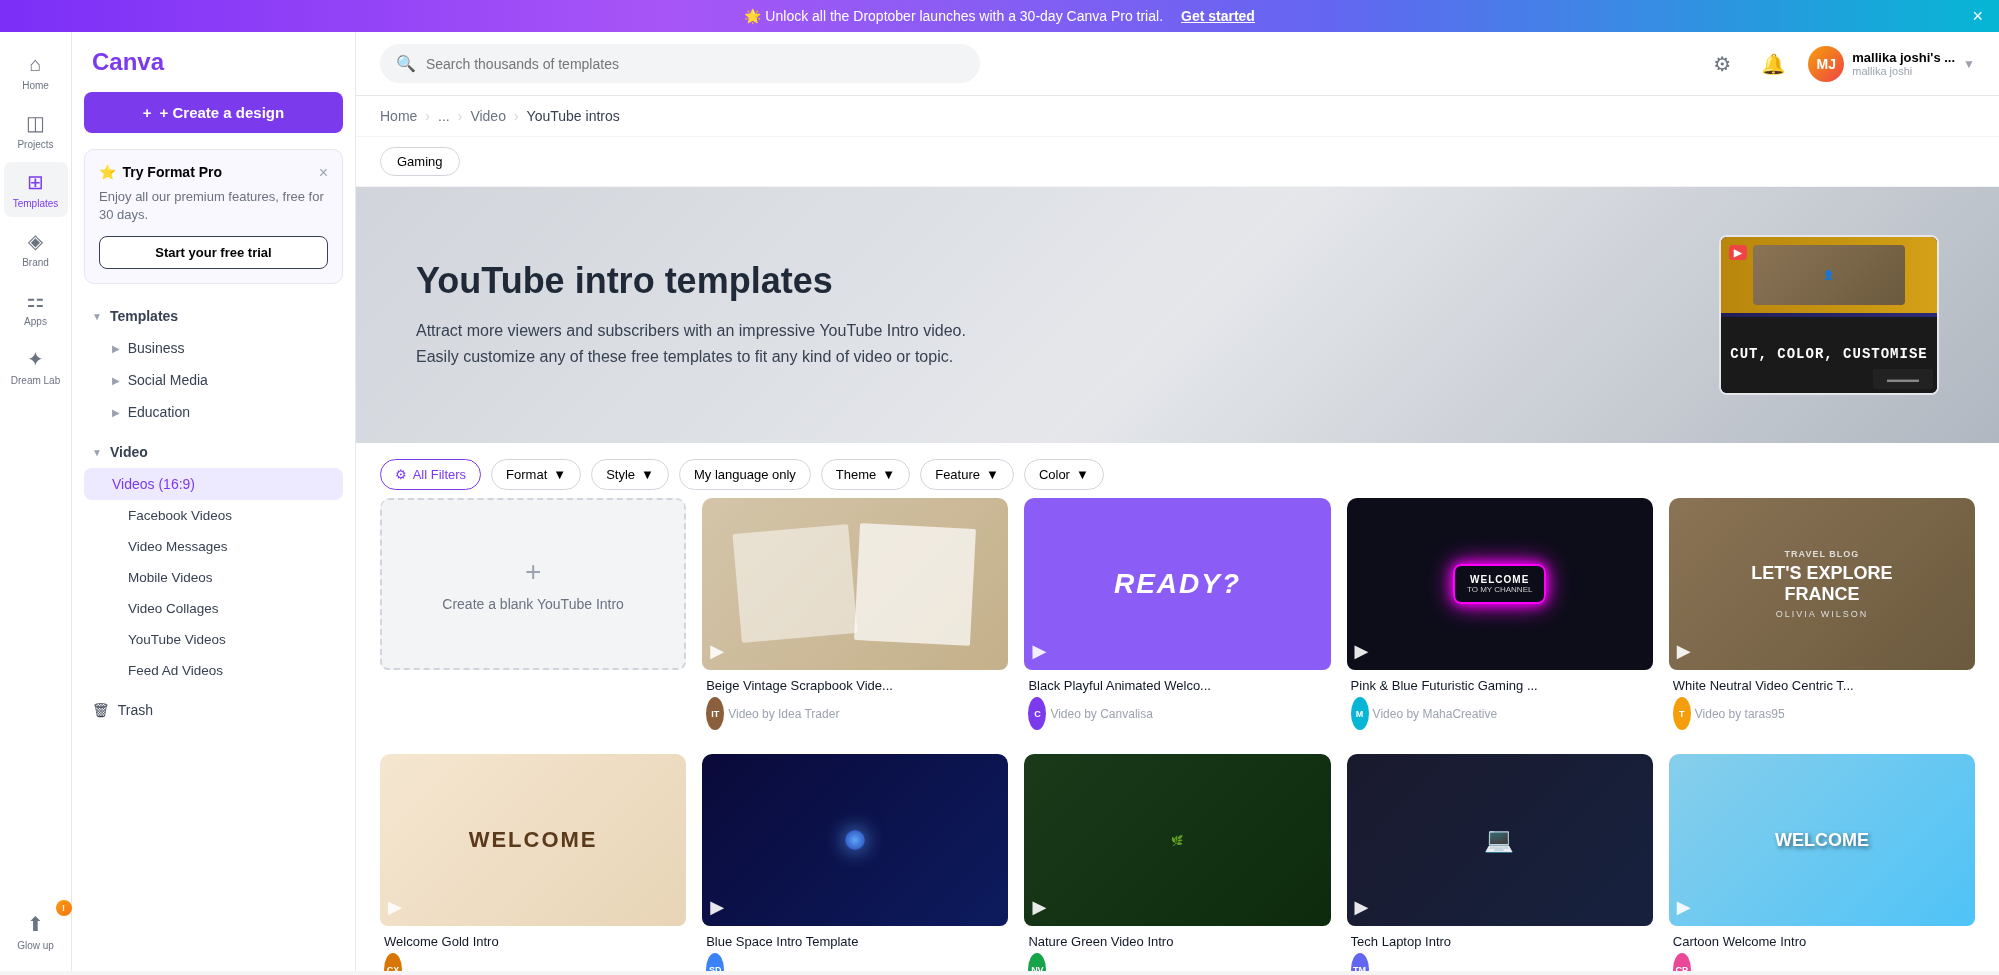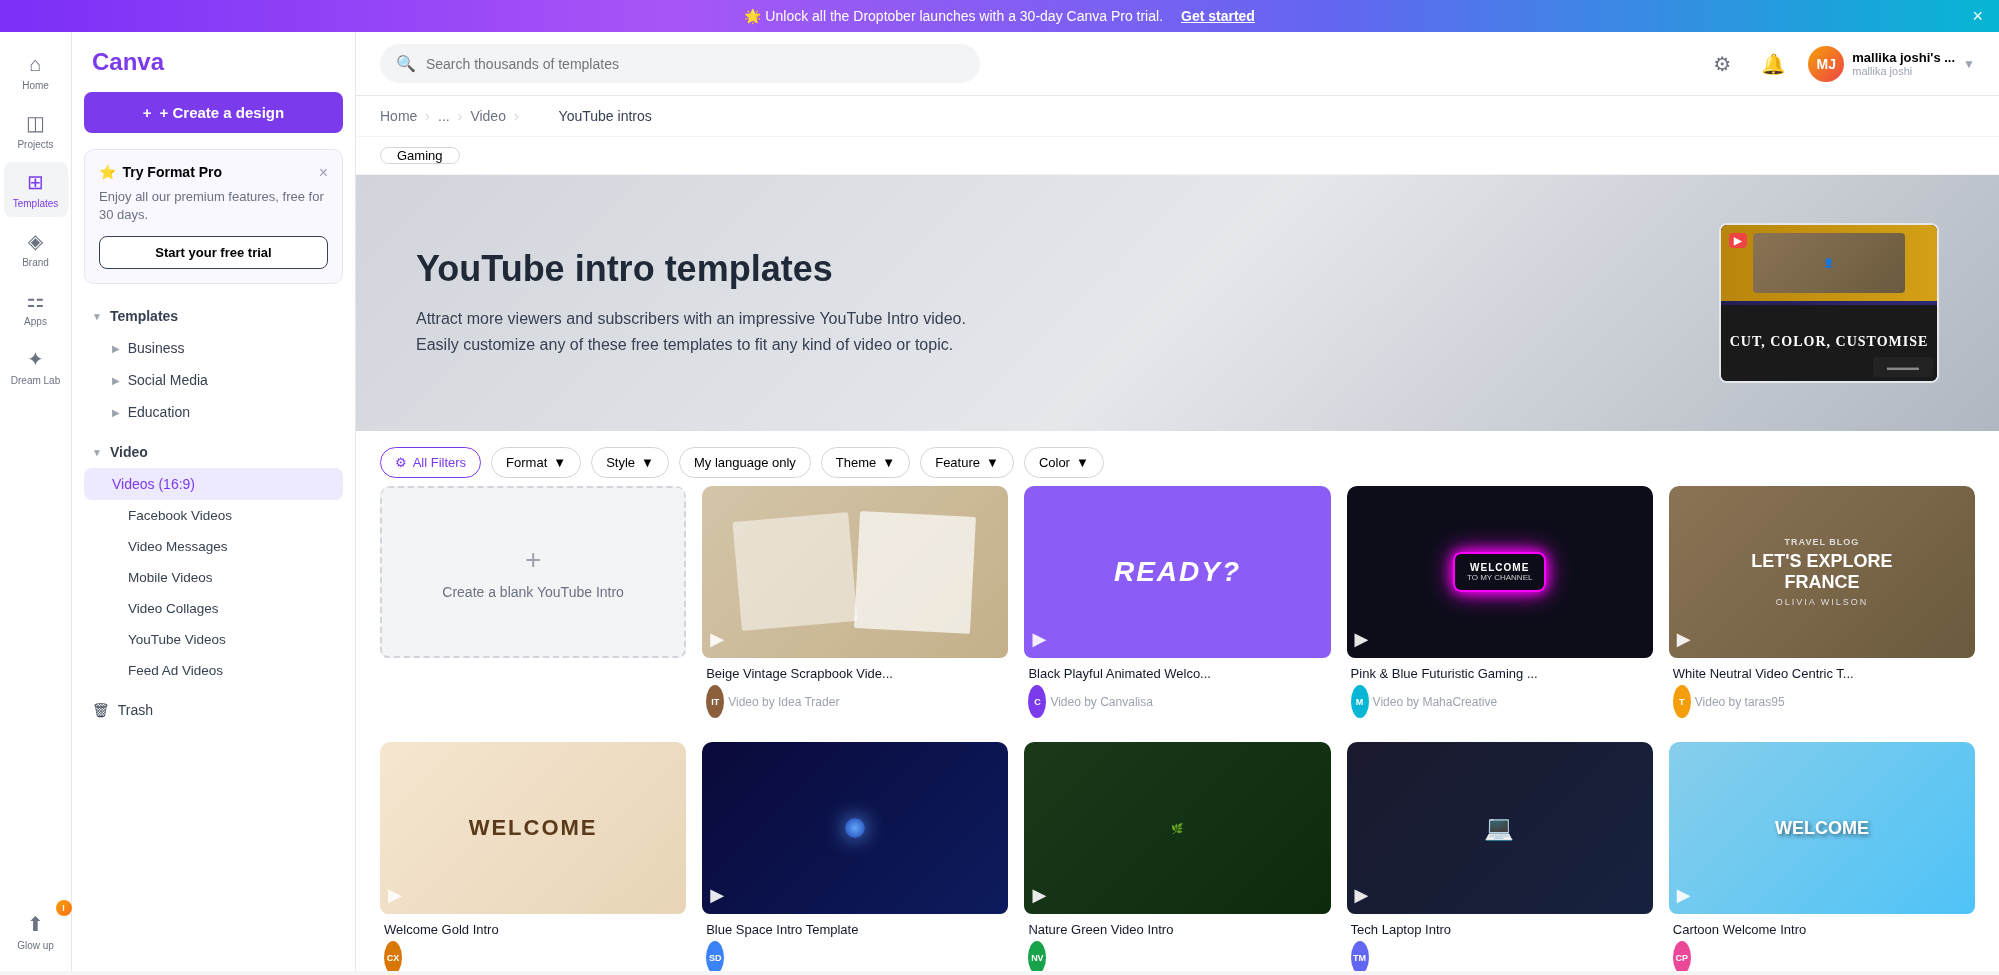--- a/index.html
+++ b/index.html
@@ -204,34 +204,34 @@
     .user-dropdown { display: flex; align-items: center; gap: 8px; cursor: pointer; }
 
     
     .breadcrumb-bar {
       display: flex; align-items: center; gap: 8px;
       padding: 12px 24px;
       font-size: 14px; color: #6b7280;
       border-bottom: 1px solid #f3f4f6;
     }
     .breadcrumb-bar a { color: #6b7280; text-decoration: none; }
-    .breadcrumb-bar .current { color: #374151; font-weight: 500; margin-left: 32px; }
+    .breadcrumb-bar .current { color: #374151; font-weight: 500; }
     .bc-sep { color: #d1d5db; }
 
     
     .filter-tags {
       display: flex; align-items: center; gap: 8px;
       padding: 10px 24px;
       border-bottom: 1px solid #f3f4f6;
     }
     .filter-tag {
       background: white;
       border: 1.5px solid #d1d5db;
       border-radius: 20px;
-      padding: 0 16px;
+      padding: 6px 16px;
       font-size: 13px;
       cursor: pointer;
       font-weight: 500;
     }
 
     
     .hero-section {
       background: linear-gradient(135deg, #d1d5db 0%, #e5e7eb 50%, #b0b7c0 100%);
       margin: 0;
       padding: 48px 60px;
@@ -515,21 +515,21 @@
           </p>
         </div>
         <div class="hero-preview">
           <div class="hero-preview-inner">
             <div style="width:100%; height:50%; background: linear-gradient(90deg,#b8860b,#d4a017); display:flex; align-items:center; justify-content:center; overflow:hidden;">
               <div style="width:70%; height:80%; background: linear-gradient(135deg,#8b7355,#6b5a3e); border-radius:4px; display:flex; align-items:center; justify-content:center;">
                 <span style="font-size:9px; color:#ddd; text-align:center; padding:4px;">👤</span>
               </div>
             </div>
             <div style="width:100%; height:50%; background:#1a1a1a; display:flex; align-items:center; justify-content:center; padding:8px;">
-              <span class="hero-preview-text" style="font-size:14px; font-family: Liberation Serif, serif; letter-spacing:1px;">CUT, COLOR, CUSTOMISE</span>
+              <span class="hero-preview-text" style="font-size:14px; font-family: Liberation Mono, monospace; letter-spacing:1px;">CUT, COLOR, CUSTOMISE</span>
             </div>
           </div>
           <div class="yt-icon">▶</div>
           <div style="position:absolute; bottom:4px; right:4px; width:60px; height:20px; background:#222; border-radius:2px; display:flex; align-items:center; justify-content:center;">
             <span style="color:#888; font-size:8px;">▬▬▬▬</span>
           </div>
         </div>
       </div>
 
       <div class="filters-row">

